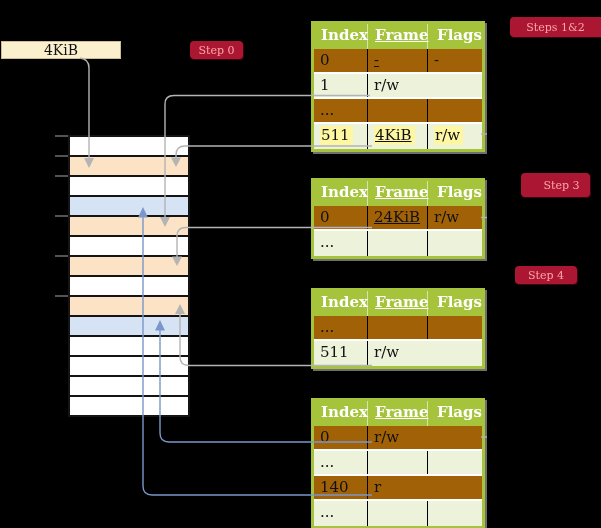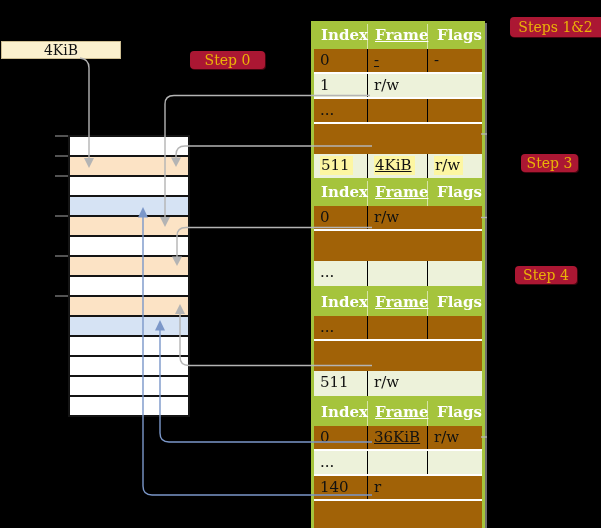--- a/index.html
+++ b/index.html
@@ -9,28 +9,28 @@
   }
   
   .sizebox{
     position:absolute;left:1px;top:41px;width:118px;height:16px;
     background:#fbf0ce;border:1px solid #cdbd92;
     display:flex;align-items:center;justify-content:center;
     font-size:14px;color:#111;
   }
   
   .badge{
-    position:absolute;background:#ab1733;color:#eab308;font-size:14px;
+    position:absolute;background:#ab1733;color:#fca5a5;font-size:11px;
     display:flex;align-items:center;justify-content:center;
     border-radius:4px;box-shadow:1px 1px 0 rgba(70,5,15,.9);
     white-space:nowrap;
   }
-  #badge-step0 {left:190px;top:51px;width:75px;height:18px;}
+  #badge-step0 {left:190px;top:41px;width:53px;height:18px;}
   #badge-steps12{left:510px;top:17px;width:91px;height:20px;border-top-right-radius:0;border-bottom-right-radius:0;}
-  #badge-step3 {left:521px;top:154px;width:57px;height:18px;}
+  #badge-step3 {left:521px;top:173px;width:57px;height:24px;padding-left:12px;}
   #badge-step4 {left:515px;top:266px;width:62px;height:18px;}
   
   .memcol{
     position:absolute;left:68px;top:135px;width:122px;
     box-sizing:border-box;border:2px solid #141414;background:#fff;
   }
   .mem-row{height:20px;box-sizing:border-box;border-bottom:2px solid #141414;}
   .mem-row:last-child{border-bottom:none;height:18px;}
   .mem-row.white {background:#ffffff;}
   .mem-row.orange{background:#fce3c5;}
@@ -42,21 +42,21 @@
     box-shadow:2px 2px 0 #6f6f6f;
   }
   #table1{top:21px;} #table2{top:178px;} #table3{top:288px;} #table4{top:398px;}
   .thead{display:flex;background:#a5c43c;height:25px;}
   .th{
     box-sizing:border-box;color:#fff;font-weight:bold;font-size:15px;
     padding:2px 0 0 7px;border-right:1px solid rgba(255,255,255,.55);
   }
   .th:last-child{border-right:none;text-align:right;}
   .trow{display:flex;height:25px;box-sizing:border-box;border-bottom:2px solid #fff;}
-  .trow:last-child{border-bottom:none;margin-top:30px;}
+  .trow:last-child{border-bottom:none;}
   .trow.g{background:#edf2da;}
   .td{
     box-sizing:border-box;font-size:15px;color:#111;
     padding:2px 0 0 6px;border-right:1.5px solid #000;
   }
   .td:last-child{border-right:none;}
   .c1{width:54px;} .c2{width:60px;text-decoration:underline;} .c3{width:54px;}
   .hl{background:#fdf6a2;padding:0 3px 1px 1px;}
   
   #wires{position:absolute;left:0;top:0;pointer-events:none;}
@@ -118,20 +118,21 @@
   </div>
 
   <div class="ptable" id="table2">
     <div class="thead">
       <div class="th c1">Index</div>
       <div class="th c2">Frame</div>
       <div class="th c3">Flags</div>
     </div>
     <div class="trow">
       <div class="td c1"><span>0</span></div>
+      <div class="td c2"><span>24KiB</span></div>
       <div class="td c3"><span>r/w</span></div>
     </div>
     <div class="trow g">
       <div class="td c1"><span>...</span></div>
       <div class="td c2"><span></span></div>
       <div class="td c3"><span></span></div>
     </div>
   </div>
 
   <div class="ptable" id="table3">
@@ -152,21 +153,20 @@
   </div>
 
   <div class="ptable" id="table4">
     <div class="thead">
       <div class="th c1">Index</div>
       <div class="th c2">Frame</div>
       <div class="th c3">Flags</div>
     </div>
     <div class="trow">
       <div class="td c1"><span>0</span></div>
-      <div class="td c2"><span>36KiB</span></div>
       <div class="td c3"><span>r/w</span></div>
     </div>
     <div class="trow g">
       <div class="td c1"><span>...</span></div>
       <div class="td c2"><span></span></div>
       <div class="td c3"><span></span></div>
     </div>
     <div class="trow">
       <div class="td c1"><span>140</span></div>
       <div class="td c3"><span>r</span></div>

